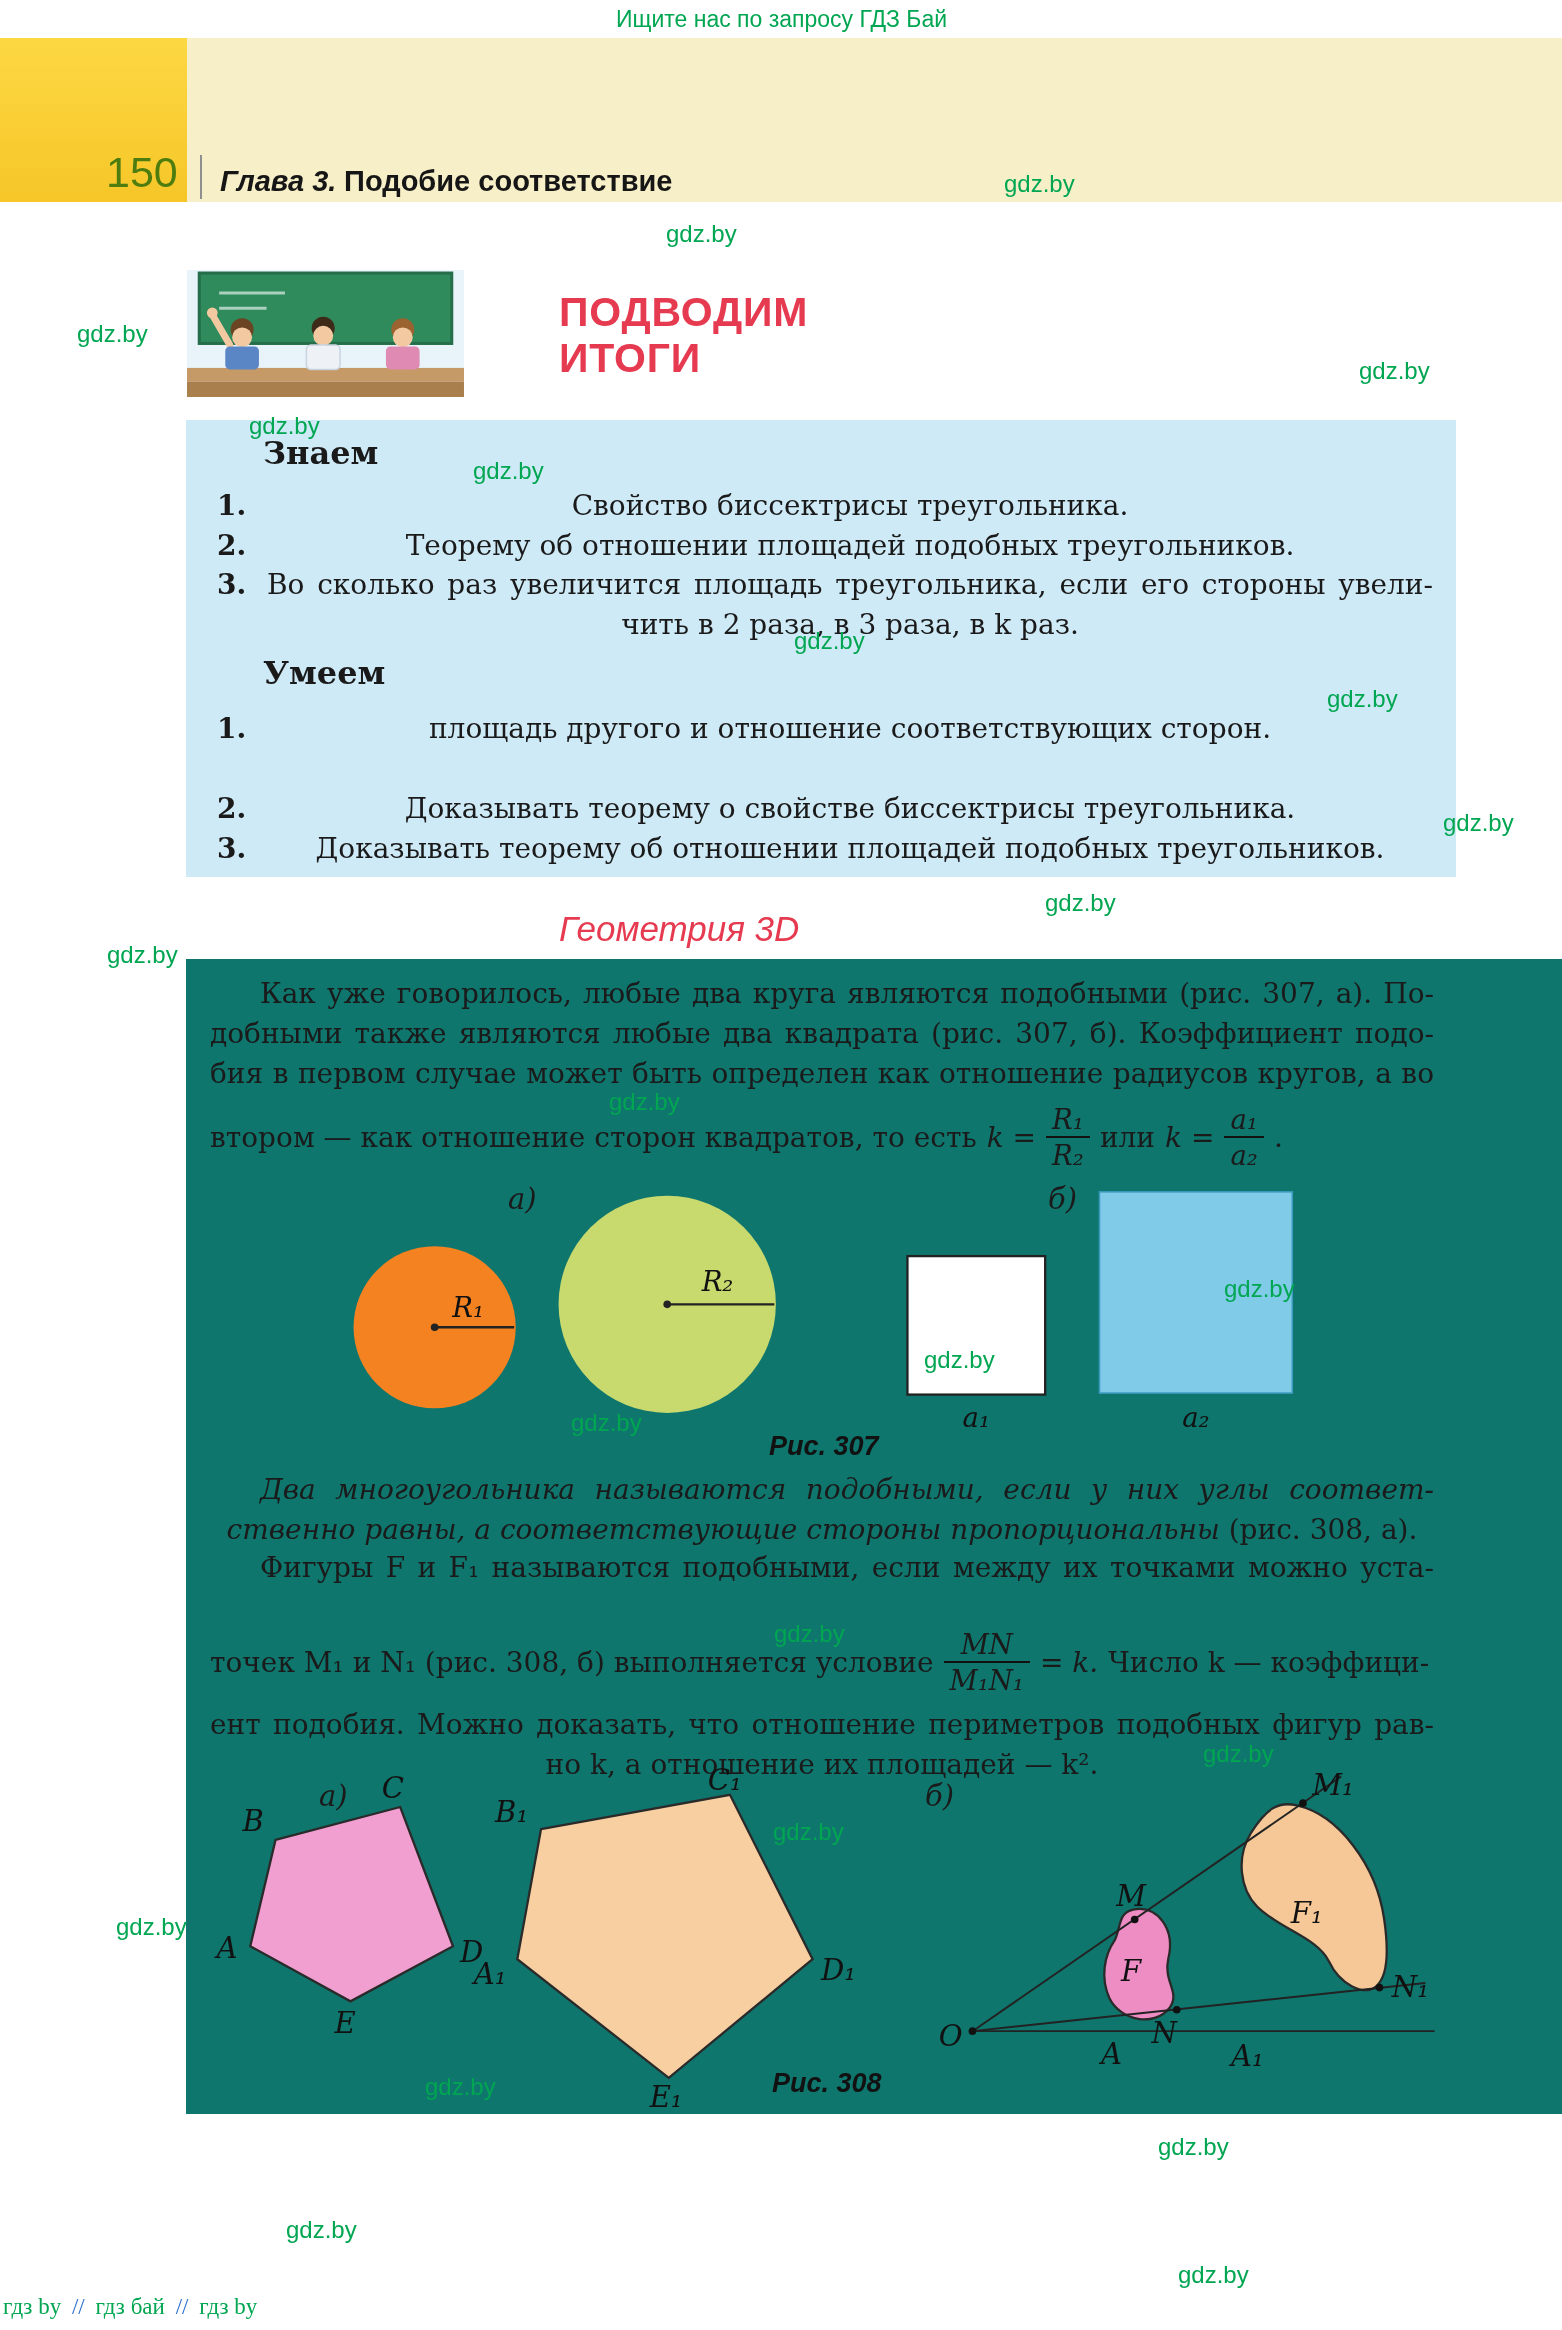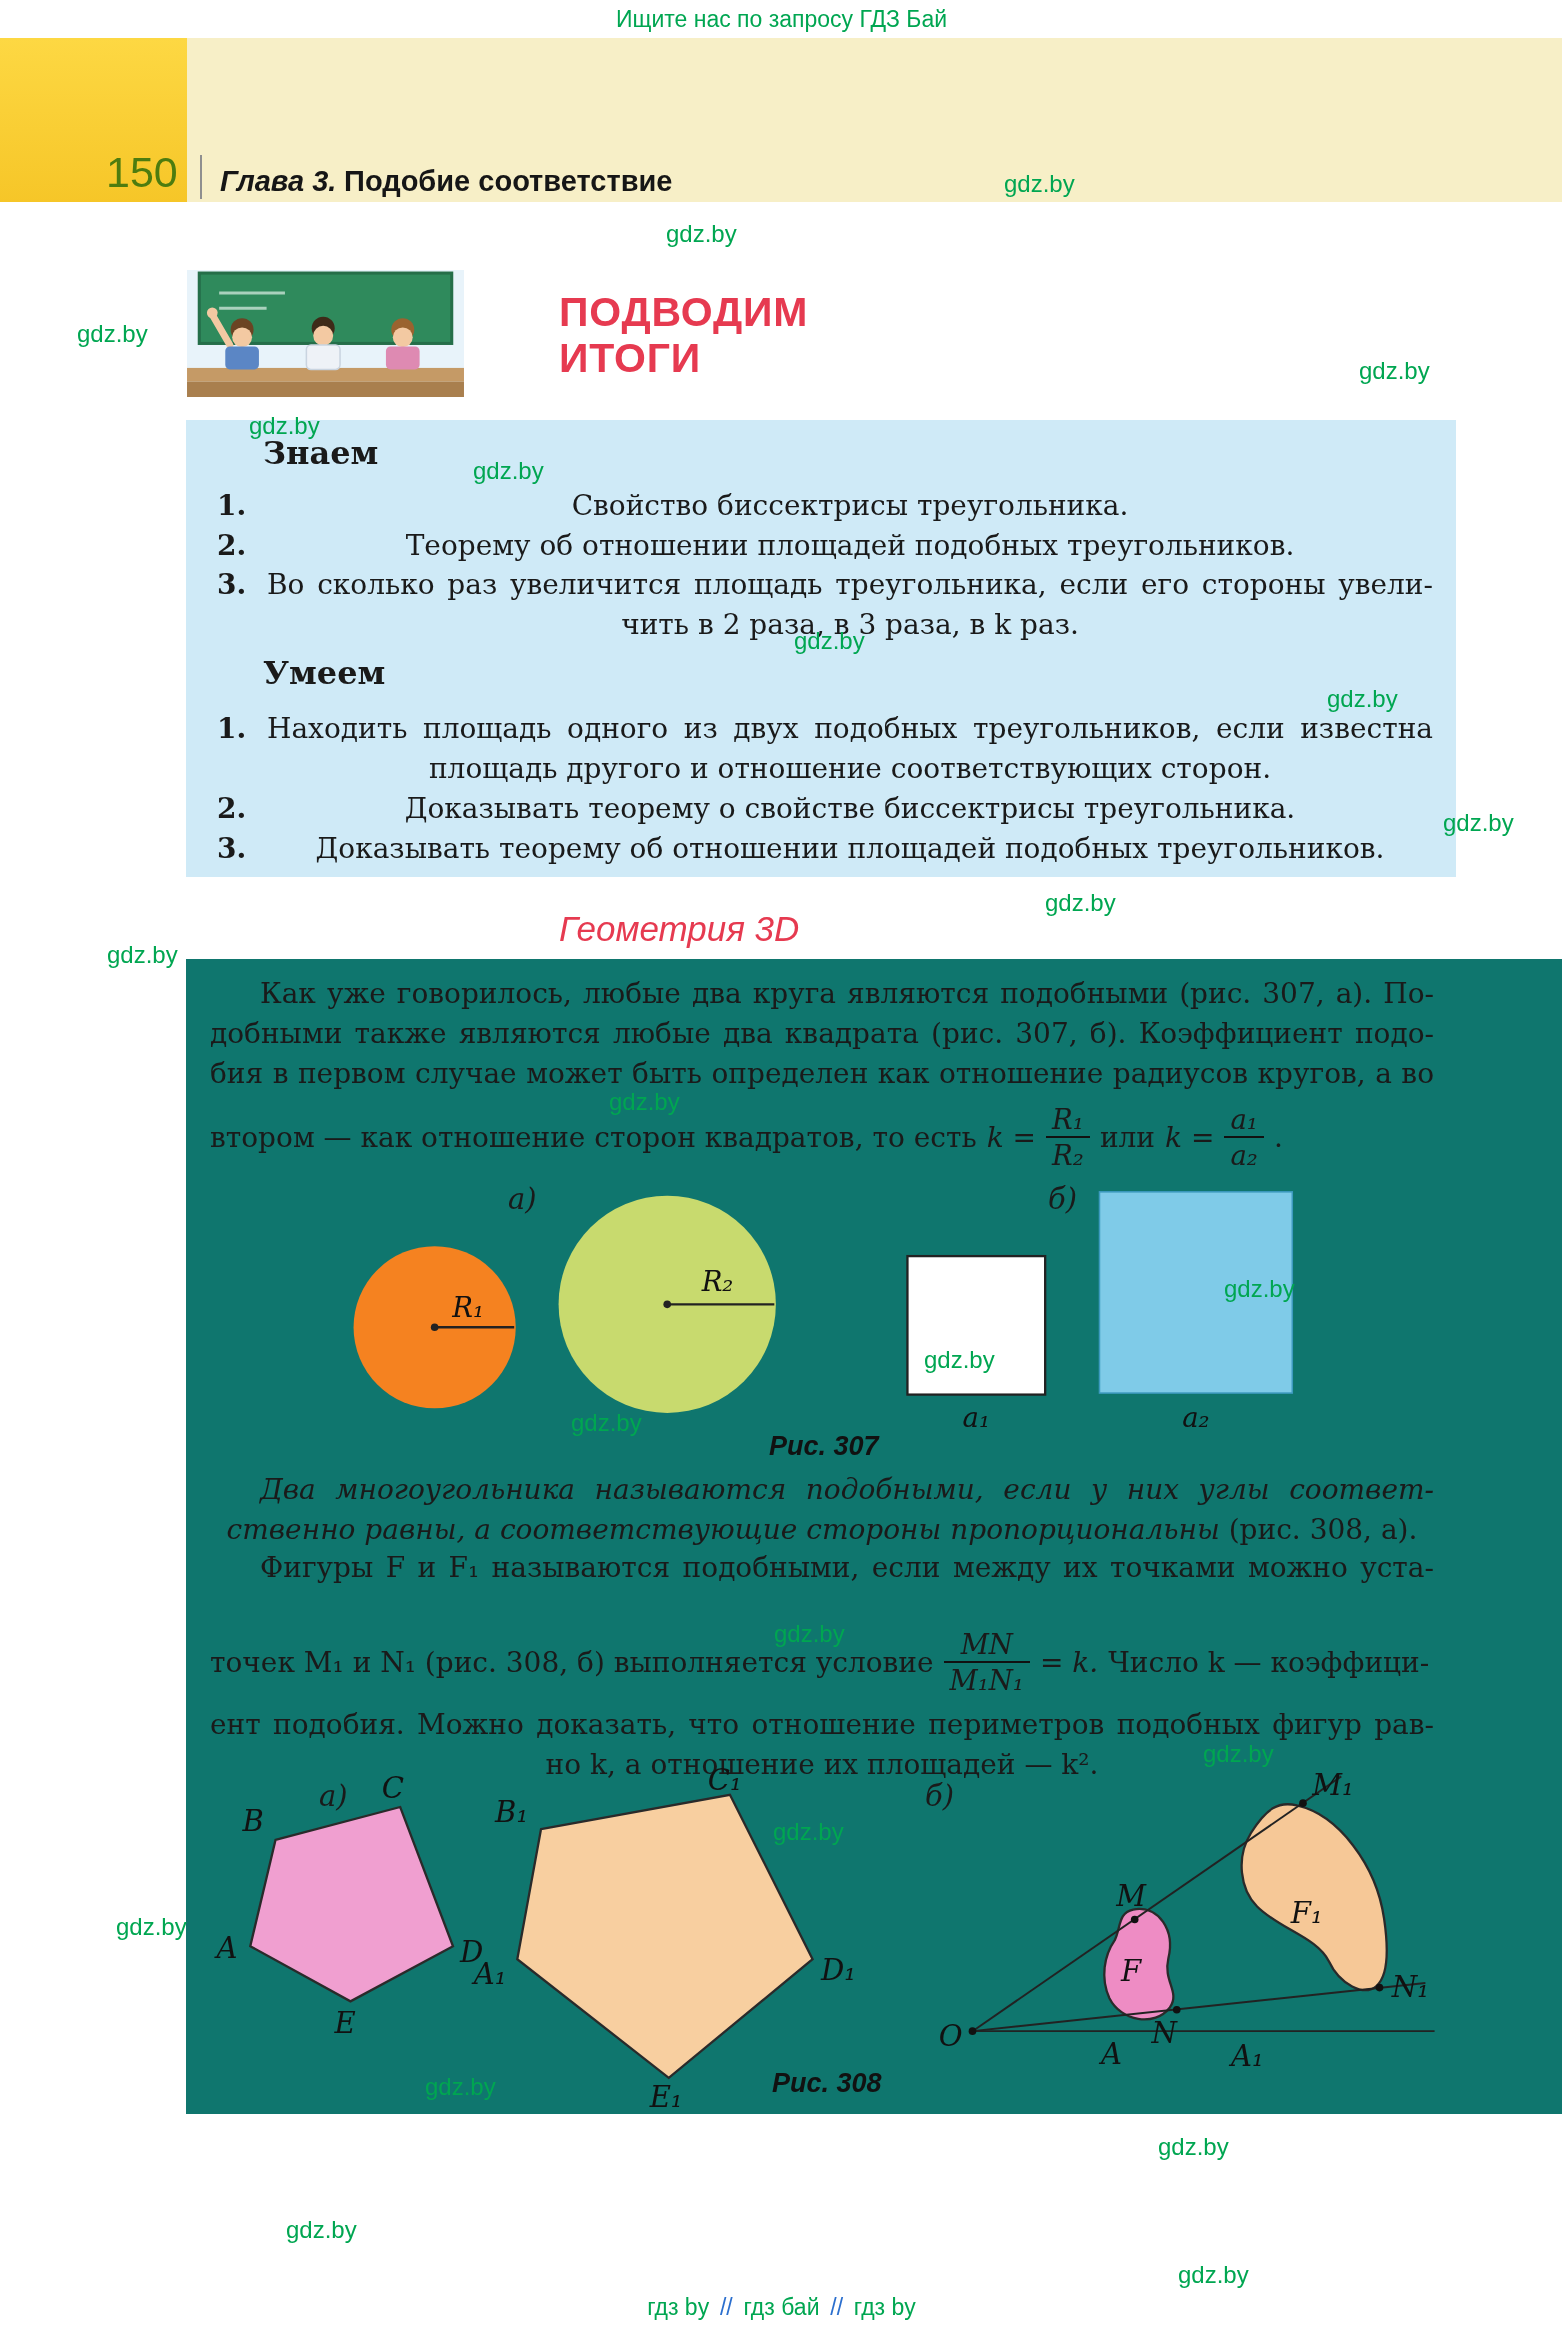--- a/index.html
+++ b/index.html
@@ -3,22 +3,22 @@
 <meta charset="utf-8">
 <style>
   * { margin:0; padding:0; box-sizing:border-box; }
   html,body { background:#fff; }
   body { font-family:"DejaVu Serif", serif; color:#1a1a1a; }
   .page { position:relative; width:1563px; height:2330px; background:#ffffff; overflow:hidden; }
 
   
   .top-notice { position:absolute; top:6.1px; left:0; width:100%; text-align:center;
                 font-family:"Liberation Sans", sans-serif; font-size:23px; color:#00a651; }
-  .footer-line { position:absolute; top:2294px; left:0; width:100%; text-align:center;
-                 font-family:Liberation Sans, sans-serif; font-size:23px; color:#00a651; }
+  .footer-line { position:absolute; top:2294px; left:0; width:100%; 
+                 font-family:Liberation Serif, serif; font-size:23px; color:#00a651; }
   .footer-line .sep { color:#2b6fce; padding:0 7.7px; }
   .footer-line .fp { padding:0 3.1px; }
 
   
   .band { position:absolute; top:38px; left:0; width:1563px; height:164px; background:#f7efc7; }
   .band-accent { position:absolute; top:0; left:0; width:187px; height:164px;
                  background:linear-gradient(180deg,#fdd843,#f6c628); }
   .page-num { position:absolute; left:106px; top:148px; font-family:"Liberation Sans", sans-serif;
               font-size:43px; color:#4d7c0f; }
   .band-divider { position:absolute; left:200px; top:155px; width:2.3px; height:44px; background:#8f8f8f; }
@@ -123,21 +123,20 @@
     <div class="li" style="top:145px">
       <span class="num">3.</span>
       <div class="ln j">Во сколько раз увеличится площадь треугольника, если его стороны увели-</div>
       <div class="ln">чить в 2 раза, в 3 раза, в k раз.</div>
     </div>
 
     <div class="h-know" style="top:234px">Умеем</div>
 
     <div class="li" style="top:289px">
       <span class="num">1.</span>
-      <div class="ln j">Находить площадь одного из двух подобных треугольников, если известна</div>
       <div class="ln">площадь другого и отношение соответствующих сторон.</div>
     </div>
     <div class="li" style="top:369px">
       <span class="num">2.</span>
       <div class="ln">Доказывать теорему о свойстве биссектрисы треугольника.</div>
     </div>
     <div class="li" style="top:409px">
       <span class="num">3.</span>
       <div class="ln">Доказывать теорему об отношении площадей подобных треугольников.</div>
     </div>

